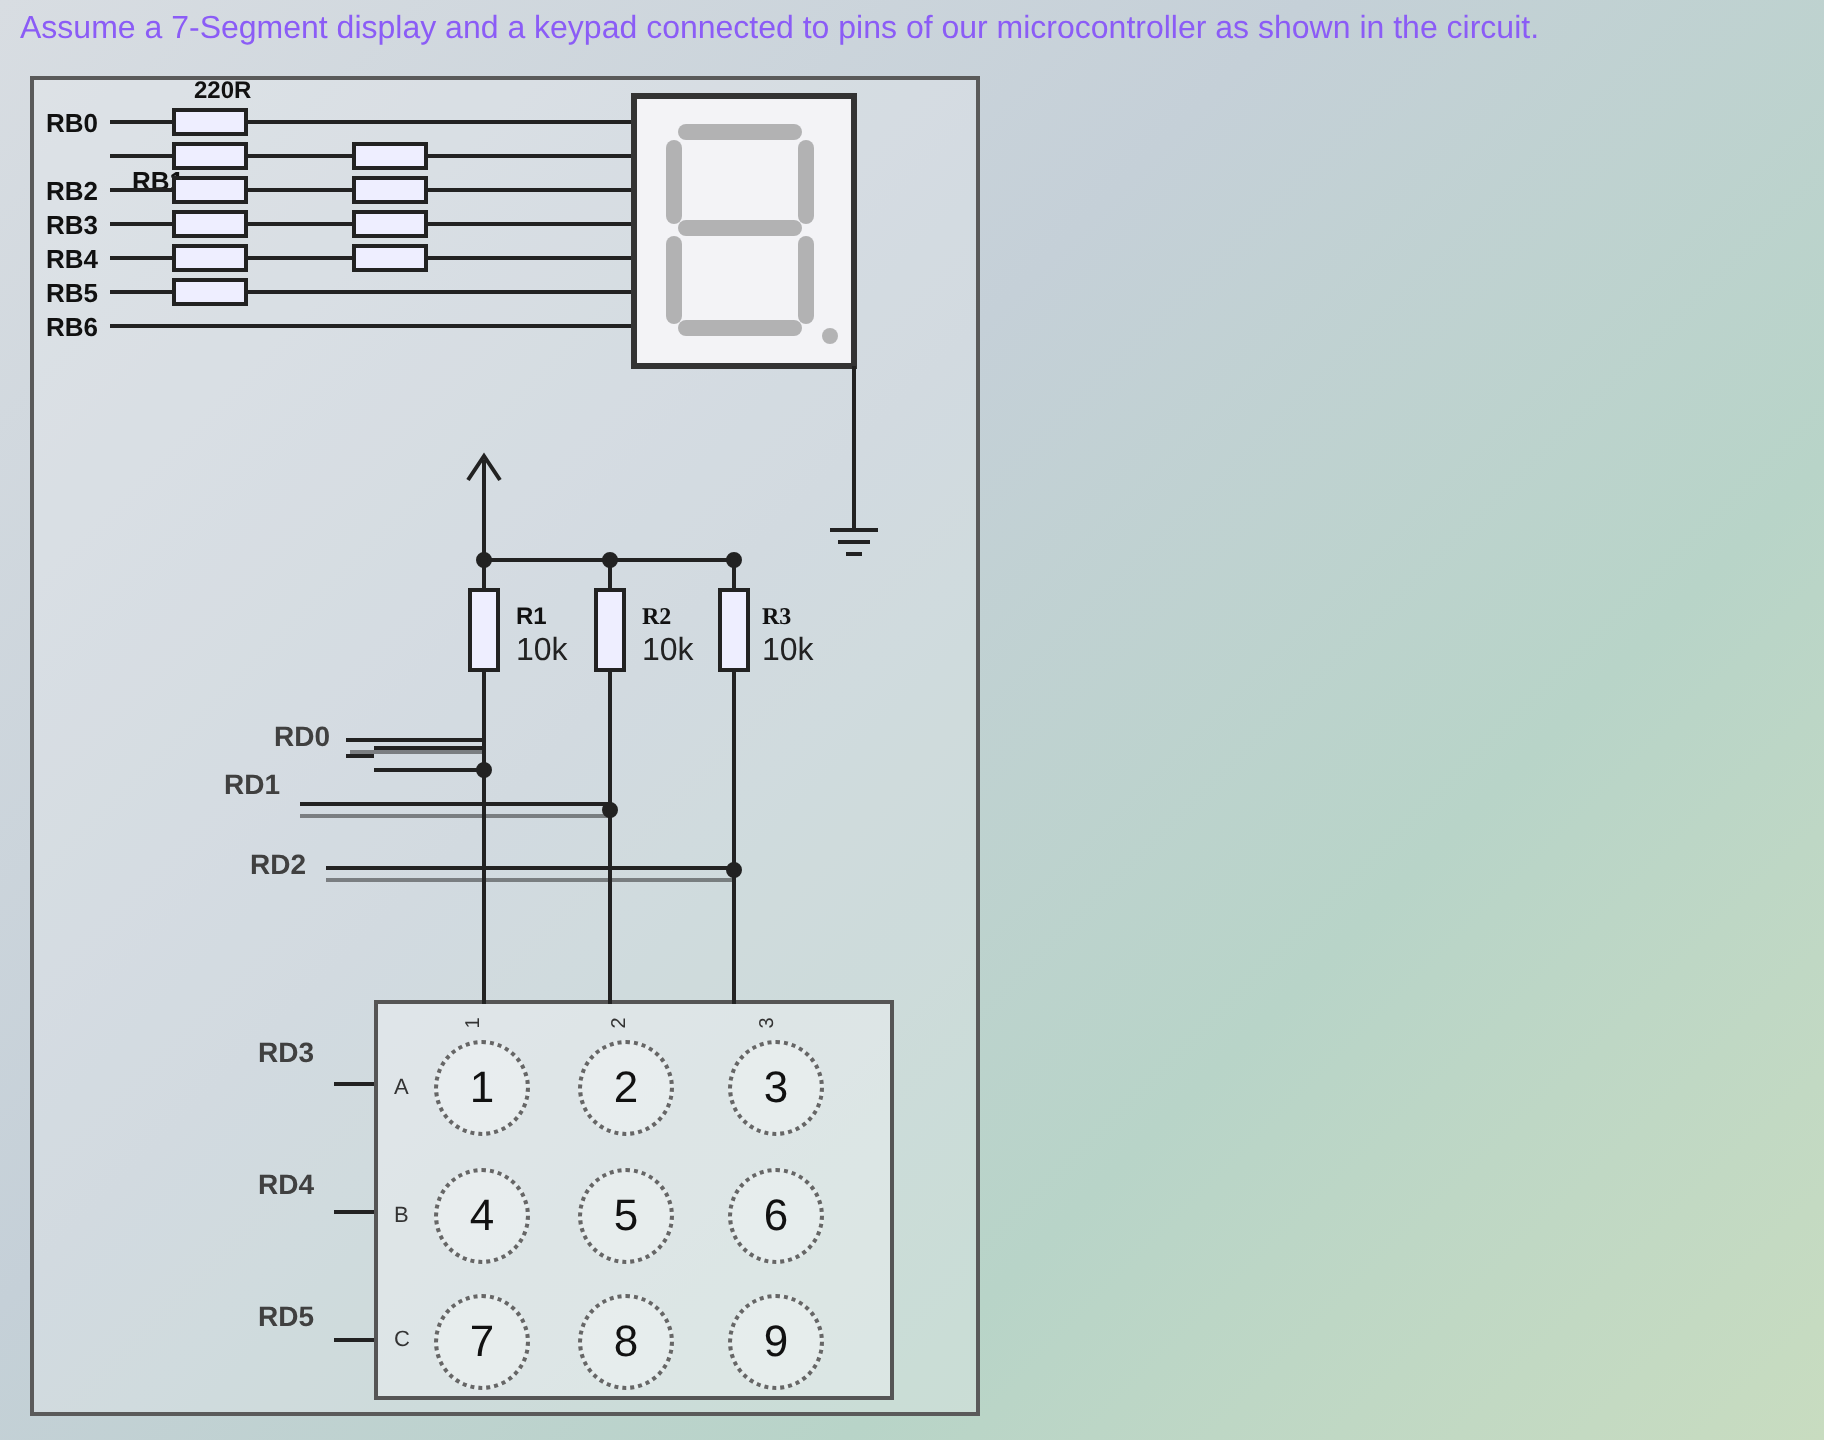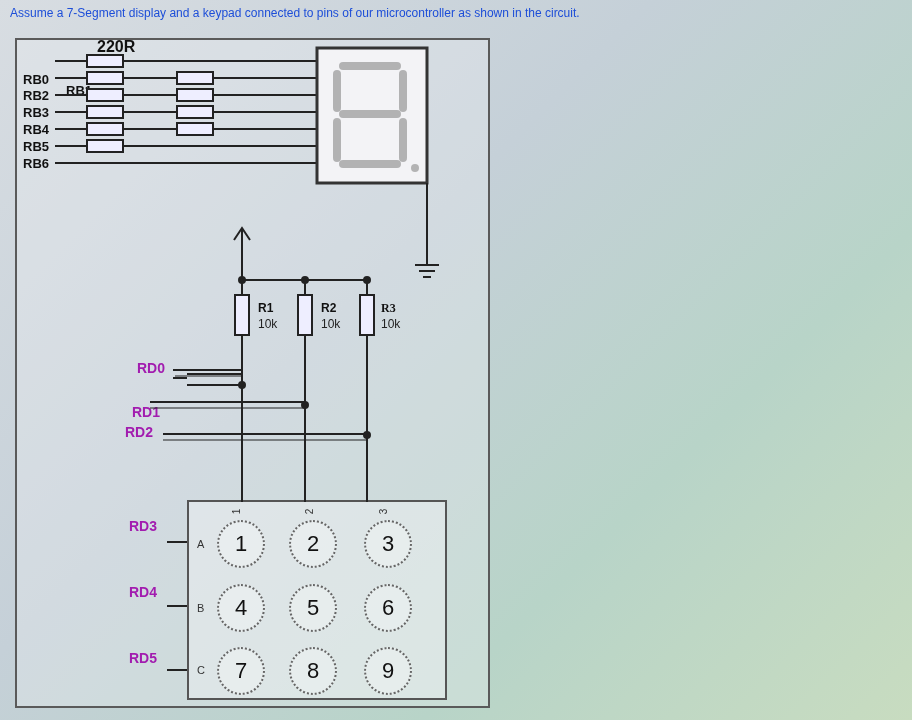--- a/index.html
+++ b/index.html
@@ -8,46 +8,46 @@
     height: 720px;
     font-family: Arial, sans-serif;
     background: linear-gradient(135deg, #d8dde2 0%, #c5d0d8 40%, #b8d4c8 70%, #c8dcc0 100%);
     position: relative;
     overflow: hidden;
   }
   .instruction {
     position: absolute;
     top: 6px;
     left: 10px;
-    font-size: 12px;
-    color: #1d4ed8;
+    font-size: 16px;
+    color: #8b5cf6;
   }
   .diagram-box {
     position: absolute;
     top: 38px;
     left: 15px;
     width: 475px;
     height: 670px;
     border: 2px solid #5a5a5a;
     background: rgba(235,238,240,0.35);
   }
   
   .rb-label {
     position: absolute;
     left: 6px;
     font-size: 13px;
     font-weight: bold;
     color: #111;
   }
   
   .r-label { position: absolute; font-size: 12px; font-weight: bold; color: #111; }
-  .r-sub   { position: absolute; font-size: 12px; color: #222; }
-
-  
-  .rd-label { position: absolute; font-size: 14px; font-weight: bold; color: #a21caf; }
+  .r-sub   { position: absolute; font-size: 16px; color: #222; }
+
+  
+  .rd-label { position: absolute; font-size: 14px; font-weight: bold; color: #404040; }
 
   
   .keypad {
     position: absolute;
     left: 170px;
     top: 460px;
     width: 260px;
     height: 200px;
     border: 2px solid #555;
     background: rgba(245,245,248,0.4);
@@ -73,39 +73,39 @@
   svg { position: absolute; top: 0; left: 0; }
 
 </style>
 </head>
 <body>
 
 <div class="instruction">Assume a 7-Segment display and a keypad connected to pins of our microcontroller as shown in the circuit.</div>
 
 <div class="diagram-box">
 
-  <div class="r-label" style="left:80px; top:-2px; font-size:16px;">220R</div>
-
-  <div class="rb-label" style="top:32px;">RB0</div>
+  <div class="r-label" style="left:80px; top:-2px; font-size:12px;">220R</div>
+
+  <div class="rb-label" style="top:14px;">RB0</div>
   <div class="rb-label" style="top:43px;margin-left:43px;">RB1</div>
   <div class="rb-label" style="top:48px;">RB2</div>
   <div class="rb-label" style="top:65px;">RB3</div>
   <div class="rb-label" style="top:82px;">RB4</div>
   <div class="rb-label" style="top:99px;">RB5</div>
   <div class="rb-label" style="top:116px;">RB6</div>
 
   <div class="r-label" style="left:241px; top:261px;">R1</div>
   <div class="r-sub" style="left:241px; top:277px;">10k</div>
-  <div class="r-label" style="left:304px; top:261px;">R2</div>
+  <div class="r-label" style="left:304px; top:261px;font-family:Liberation Serif, serif;">R2</div>
   <div class="r-sub" style="left:304px; top:277px;">10k</div>
   <div class="r-label" style="left:364px; top:261px;font-family:Liberation Serif, serif;">R3</div>
   <div class="r-sub" style="left:364px; top:277px;">10k</div>
 
   <div class="rd-label" style="left:120px; top:320px;">RD0</div>
-  <div class="rd-label" style="left:95px;  top:364px;margin-left:20px;">RD1</div>
+  <div class="rd-label" style="left:95px;  top:344px;">RD1</div>
   <div class="rd-label" style="left:108px; top:384px;text-align:right;">RD2</div>
 
   <div class="rd-label" style="left:112px; top:478px;">RD3</div>
   <div class="rd-label" style="left:112px; top:544px;text-align:right;">RD4</div>
   <div class="rd-label" style="left:112px; top:610px;">RD5</div>
 
   <div class="keypad">
     <span class="key-col-h" style="left:45px;">1</span>
     <span class="key-col-h" style="left:118px;">2</span>
     <span class="key-col-h" style="left:192px;">3</span>

